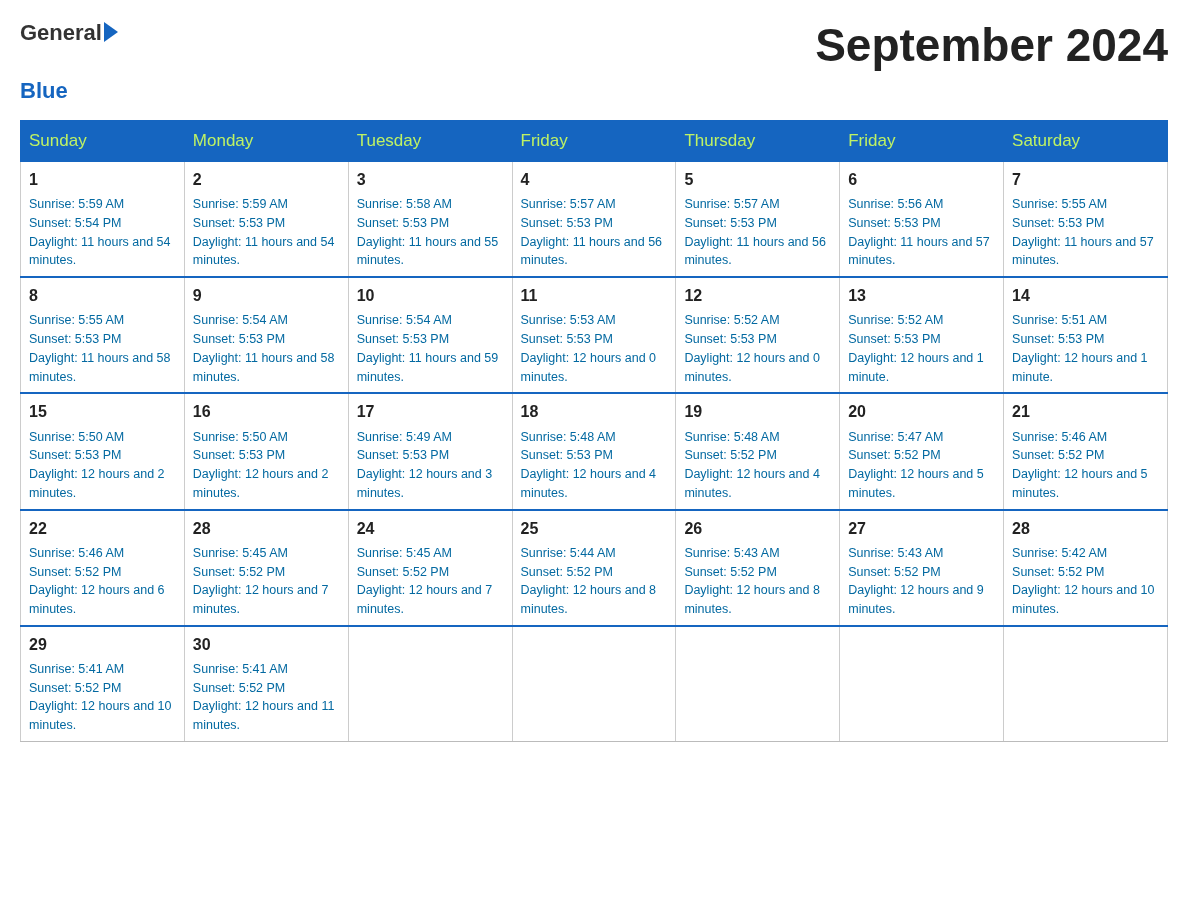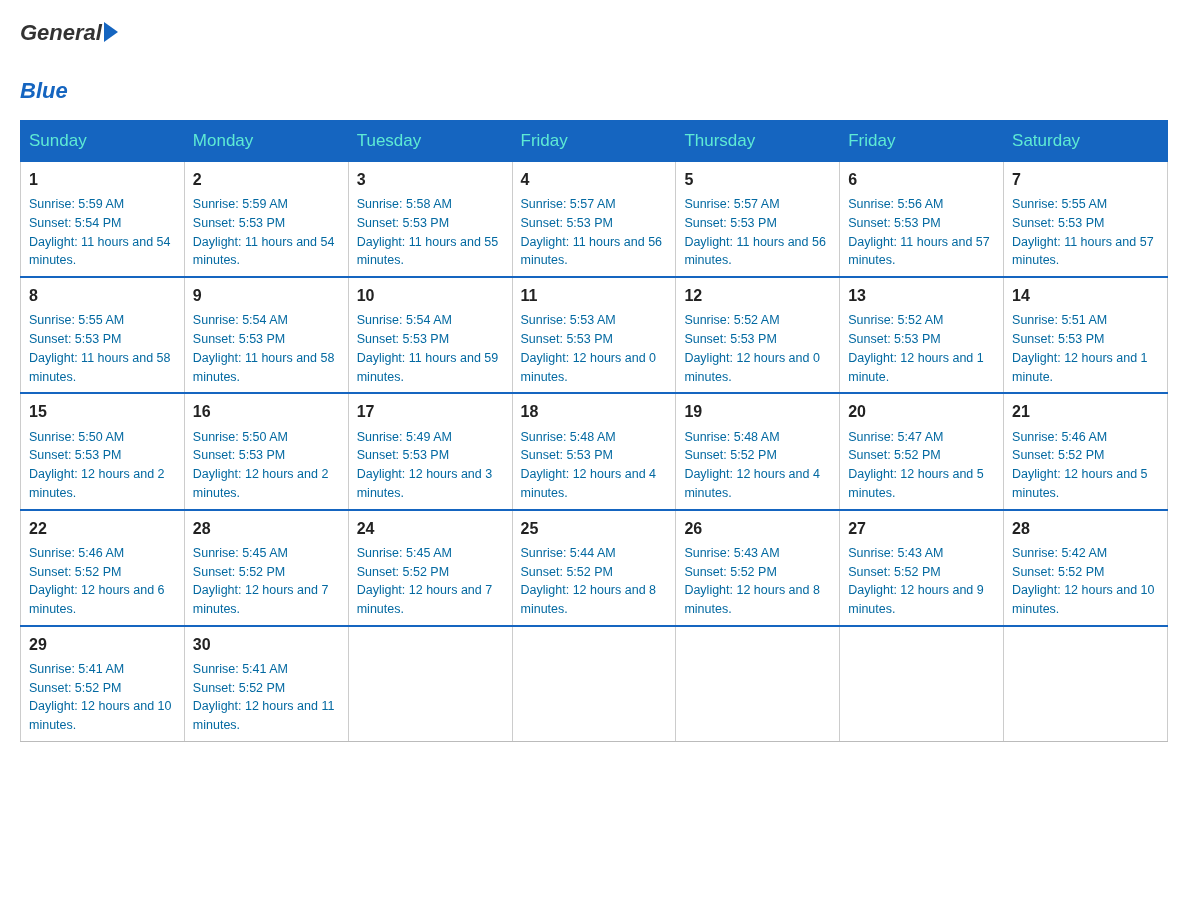--- a/index.html
+++ b/index.html
@@ -49,21 +49,21 @@
       color: #555;
       margin-top: 4px;
     }
     .calendar-table {
       width: 100%;
       border-collapse: collapse;
       border: 1px solid #1565c0;
     }
     .calendar-table th {
       background-color: #1565c0;
-      color: #5eead4;
+      color: #bef264;
       font-size: 17px;
       padding: 10px 8px;
       text-align: left;
       font-weight: normal;
       border: 1px solid #1565c0;
     }
     .calendar-table td {
       vertical-align: top;
       padding: 6px 8px;
       border: 1px solid #ccc;
@@ -91,21 +91,20 @@
     .row-border td {
       border-top: 2px solid #1565c0;
     }
     .empty-cell {
       background: #fff;
     }
     .logo-wrapper {
       display: flex;
       flex-direction: column;
       align-items: flex-start;
-      font-style: italic;
     }
     .logo-line1 {
       display: flex;
       align-items: center;
     }
     .logo-line2 {
       display: flex;
       align-items: center;
       gap: 4px;
       margin-top: 32px;
@@ -118,20 +117,21 @@
   <div class="logo-wrapper">
     <div class="logo-line1">
       <span class="logo-text-general">General</span>
       <div class="logo-arrow"></div>
     </div>
     <div class="logo-line2">
       <span class="logo-text-blue">Blue</span>
     </div>
   </div>
   <div class="title-area">
+    <div class="month-title">September 2024</div>
   </div>
 </div>
 
 <table class="calendar-table">
   <thead>
     <tr>
     <th>Sunday</th>
         <th>Monday</th>
         <th>Tuesday</th>
         <th>Friday</th>

